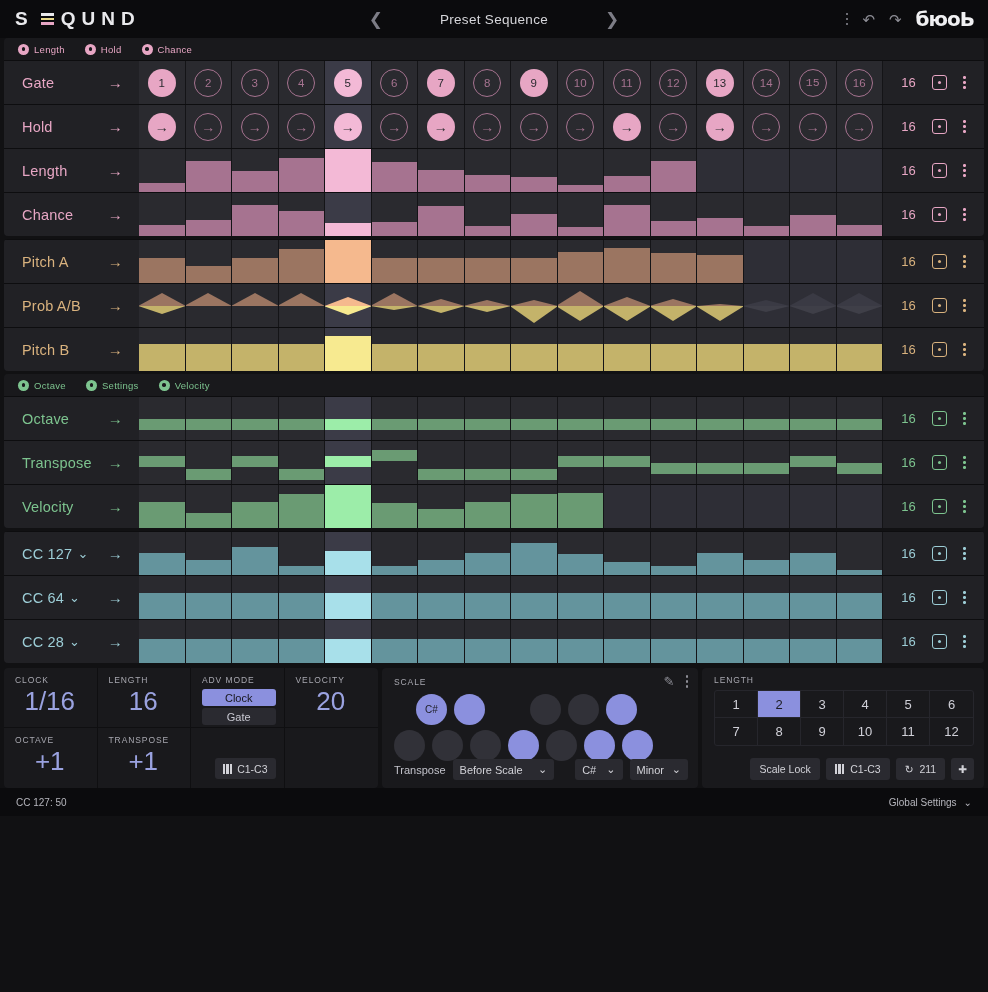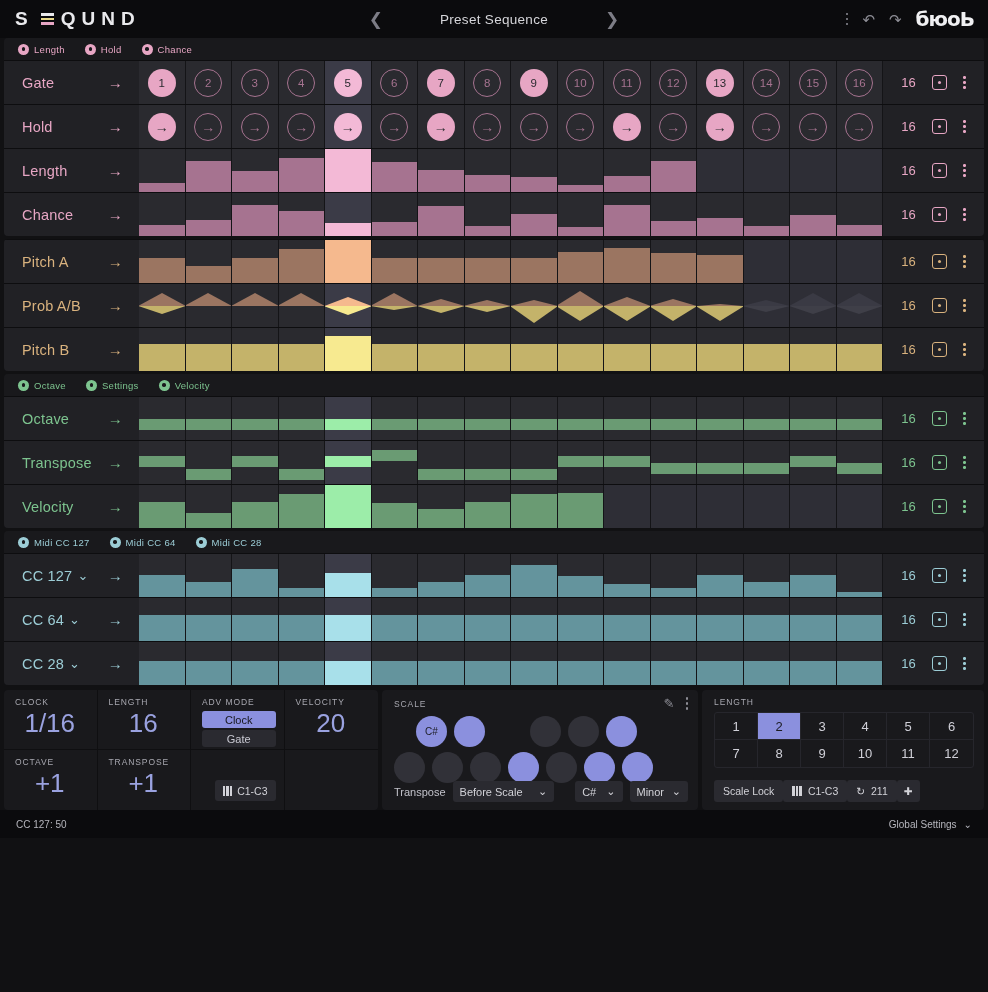--- a/index.html
+++ b/index.html
@@ -91,21 +91,21 @@
   .scale-foot { position: absolute; left: 12px; bottom: 8px; right: 10px; display: flex; align-items: center; gap: 7px; }
   .sel { background: #2a2a30; border-radius: 3px; height: 21px; display: flex; align-items: center; justify-content: space-between; padding: 0 7px; font-size: 11px; color: #d2d2d8; cursor: pointer; gap: 6px; }
   .lbl-sm { font-size: 11px; color: #c2c2ca; }
 
   .pattern { width: 282px; flex: 0 0 282px; padding: 7px 10px 0 12px; position: relative; }
   .pgrid { display: grid; grid-template-columns: repeat(6, 1fr); margin-top: 5px; border: 1px solid #26262c; border-radius: 3px; overflow: hidden; }
   .pbtn { height: 27px; display: flex; align-items: center; justify-content: center; font-size: 13px; color: #d0d0d8; border-right: 1px solid #26262c; border-bottom: 1px solid #26262c; cursor: pointer; }
   .pbtn.on { background: #8b90de; color: #1b1b22; }
   .pbtn:nth-child(6n) { border-right: none; }
   .pbtn:nth-child(n+7) { border-bottom: none; }
-  .pfoot { position: absolute; left: 12px; bottom: 8px; right: 10px; display: flex; align-items: center; gap: 0; }
+  .pfoot { position: absolute; left: 12px; bottom: 8px; right: 10px; display: flex; align-items: center; gap: 6px; justify-content: flex-end; }
   .pill { background: #2a2a30; border-radius: 3px; height: 22px; display: flex; align-items: center; gap: 6px; padding: 0 9px; font-size: 10.5px; color: #d2d2d8; cursor: pointer; }
 
   .statusbar { height: 28px; display: flex; align-items: center; justify-content: space-between; padding: 0 16px; background: #0b0b0d; font-size: 10px; color: #b6b6bd; flex: 0 0 28px; }
   .gs { display: flex; align-items: center; gap: 7px; cursor: pointer; }
 </style>
 </head>
 <body>
 
 <div class="app">
 
@@ -200,21 +200,21 @@
             <div class="cell ">
               <div class="circ" style="border-color: rgb(166, 115, 144); color: rgb(166, 115, 144);">12</div>
             </div>
             <div class="cell ">
               <div class="circ filled" style="background: rgb(231, 166, 196); color: rgb(42, 42, 47);">13</div>
             </div>
             <div class="cell ">
               <div class="circ" style="border-color: rgb(166, 115, 144); color: rgb(166, 115, 144);">14</div>
             </div>
             <div class="cell ">
-              <div class="circ" style="border-color: rgb(166, 115, 144); color: rgb(166, 115, 144);">15</div>
+              <div class="circ" style="border-color: rgb(166, 115, 144); color: rgb(166, 115, 144); font-family: Liberation Mono, monospace;">15</div>
             </div>
             <div class="cell ">
               <div class="circ" style="border-color: rgb(166, 115, 144); color: rgb(166, 115, 144);">16</div>
             </div>
           </div>
           <div class="row-tail c-pink">
             <span class="steps-num">16</span>
             <span class="dice"></span>
             <span class="dots-v">
               <i style="background: rgb(231, 166, 196);"></i>
@@ -843,40 +843,20 @@
             <span class="dice"></span>
             <span class="dots-v">
               <i style="background: rgb(125, 196, 143);"></i>
               <i style="background: rgb(125, 196, 143);"></i>
               <i style="background: rgb(125, 196, 143);"></i>
             </span>
           </div>
         </div>
       </div>
       <div class="panel">
-        <div class="tabbar c-teal">
-          <div class="tab">
-            <span class="eye">
-              <i></i>
-            </span>
-            <span>Midi CC 127</span>
-          </div>
-          <div class="tab">
-            <span class="eye">
-              <i></i>
-            </span>
-            <span>Midi CC 64</span>
-          </div>
-          <div class="tab">
-            <span class="eye">
-              <i></i>
-            </span>
-            <span>Midi CC 28</span>
-          </div>
-        </div>
         <div class="row">
           <div class="row-label c-teal">
             <span style="display: flex; align-items: center; gap: 5px;">
               <span>CC 127</span>
               <span style="font-size: 13px;">⌄</span>
             </span>
             <span class="arr">→</span>
           </div>
           <div class="lane">
             <div class="cell ">

